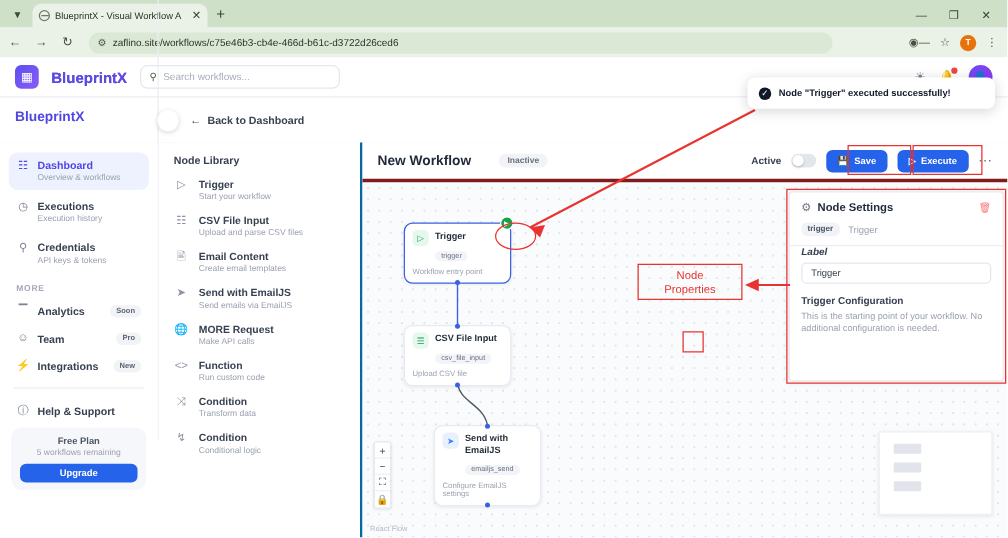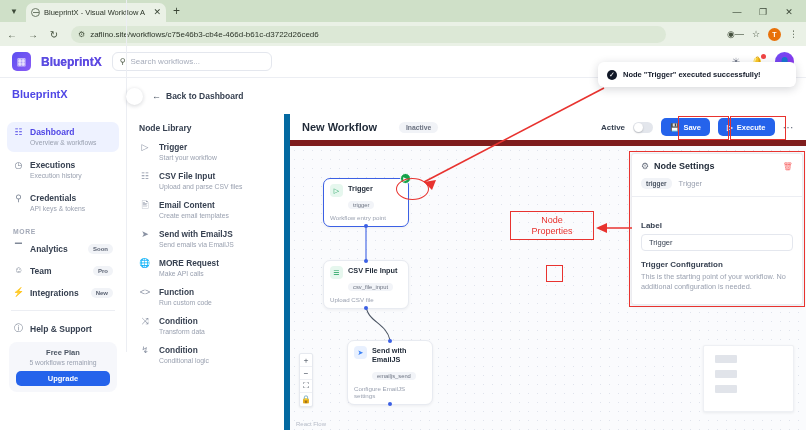--- a/index.html
+++ b/index.html
@@ -179,32 +179,32 @@
   .plan-s { font-size: 6.8px; color: #9aa1b0; margin: 2px 0 5px; }
   .plan-btn {
     width: 100%; height: 15px; background: #2563eb; border-radius: 5px;
     color: #fff; font-size: 7.5px; font-weight: bold;
     display: flex; align-items: center; justify-content: center;
   }
 
   
   .nodelib {
     position: absolute; top: 114px; left: 127px; width: 163px; height: 316px;
-    background: #fff; border-right: 6px solid #0369a1; padding: 9px 10px 0 12px;
+    background: #fff; border-right: 2px solid #0369a1; padding: 9px 10px 0 12px;
   }
   .nl-title { font-size: 8.5px; font-weight: bold; color: #374151; margin-bottom: 9px; }
   .nl-item { display: flex; gap: 8px; align-items: flex-start; margin-bottom: 9px; }
   .nl-ic { width: 12px; font-size: 9px; color: #8a92a3; text-align:center; flex:none; line-height: 11px;}
   .nl-tl { font-size: 8.3px; font-weight: bold; color: #374151; line-height: 10px; }
   .nl-sub { font-size: 6.8px; color: #9aa1b0; line-height: 9px; margin-top: 1px; }
 
   
   .canvas-hdr {
     position: absolute; top: 114px; left: 290px; width: 516px; height: 32px;
-    background: #fff; border-bottom: 6px solid #7f1d1d;
+    background: #fff; border-bottom: 3px solid #7f1d1d;
     display: flex; align-items: center; padding: 0 12px;
   }
   .wf-title { font-size: 11px; font-weight: bold; color: #1f2937; }
   .wf-status {
     margin-left: 22px; font-size: 6.8px; color: #6b7280;
     background: #f1f3f7; border-radius: 8px; padding: 2px 7px; font-weight: bold;
   }
   .hdr-actions { margin-left: auto; display: flex; align-items: center; gap: 8px; }
   .active-lbl { font-size: 8px; font-weight: bold; color: #374151; text-align: center; }
   .switch {
@@ -292,21 +292,21 @@
   .gear { font-size: 9px; color: #6b7280; }
   .insp-title { font-size: 9px; font-weight: bold; color: #1f2937; }
   .trash { margin-left: auto; font-size: 8px; color: #f87171; }
   .insp-tagrow { display: flex; align-items: center; gap: 7px; margin-top: 7px; }
   .insp-tag {
     font-size: 6.5px; font-weight: bold; color: #4b5563;
     background: #f1f3f7; border-radius: 5px; padding: 2px 5px;
   }
   .insp-tagname { font-size: 7.5px; color: #9aa1b0; }
   .insp-sep { height: 1px; background: #eceef3; margin: 7px -9px 0 -9px; }
-  .insp-label { font-size: 8px; font-weight: bold; color: #374151; margin-top: 24px; }
+  .insp-label { font-size: 8px; font-weight: bold; color: #374151; margin-top: 0; font-style: italic; }
   .insp-input {
     margin-top: 4px; height: 17px; border: 1px solid #e4e7ee; border-radius: 4px;
     display: flex; align-items: center; padding: 0 7px;
     font-size: 7.5px; color: #374151; background: #fff;
   }
   .insp-sub { font-size: 8px; font-weight: bold; color: #374151; margin-top: 9px; }
   .insp-body { font-size: 7.3px; color: #9aa1b0; line-height: 10px; margin-top: 3px; }
 
   
   .ann { position: absolute; border: 1.6px solid #e8332f; z-index: 30; pointer-events: none; }

